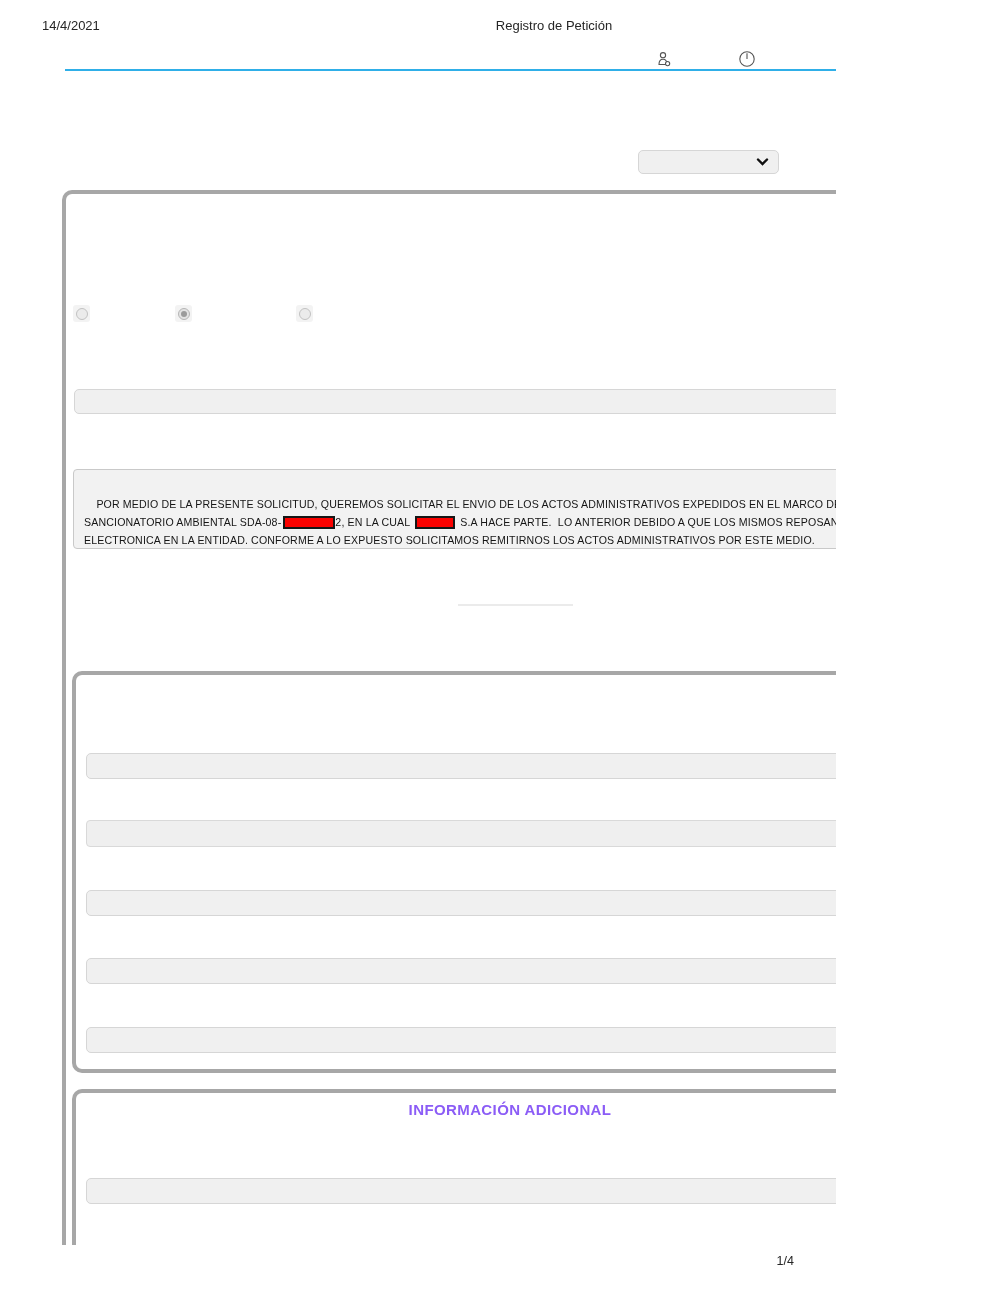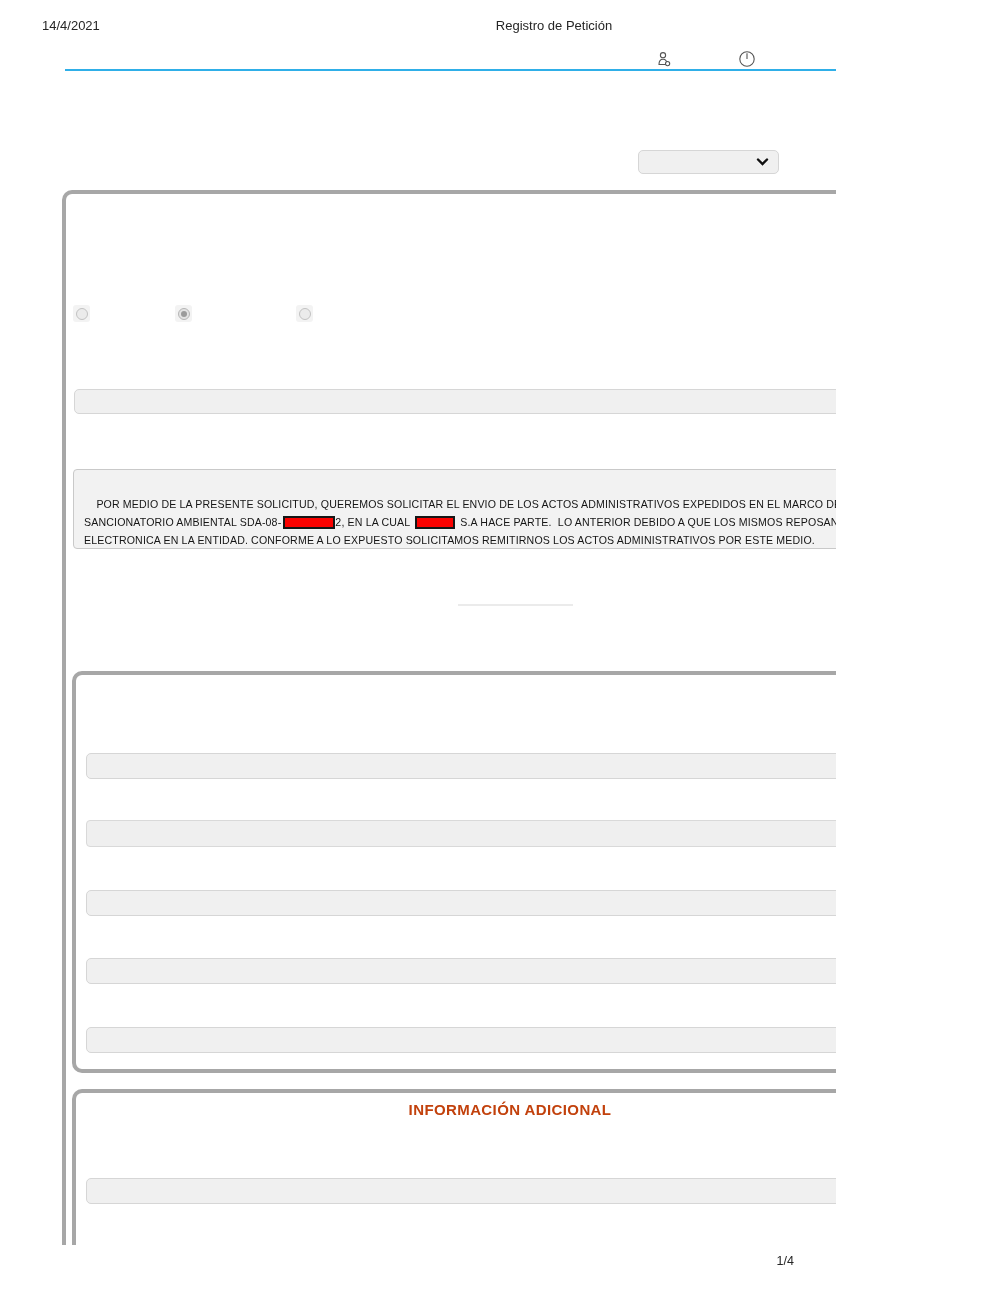--- a/index.html
+++ b/index.html
@@ -118,21 +118,21 @@
   
   .faint-line {
     position:absolute; left:458px; top:604px;
     width:115px; height:2px; background:#ebebeb;
   }
   
   .addinfo-title {
     position:absolute; left:72px; top:1101px; width:876px;
     text-align:center;
     font-size:15px; font-weight:bold; letter-spacing:.4px;
-    color:#c2410c;
+    color:#8b5cf6;
   }
 </style>
 </head>
 <body>
 
 <div class="page">
 
   <div class="print-date">14/4/2021</div>
   <div class="print-doctitle">Registro de Petición</div>
 

